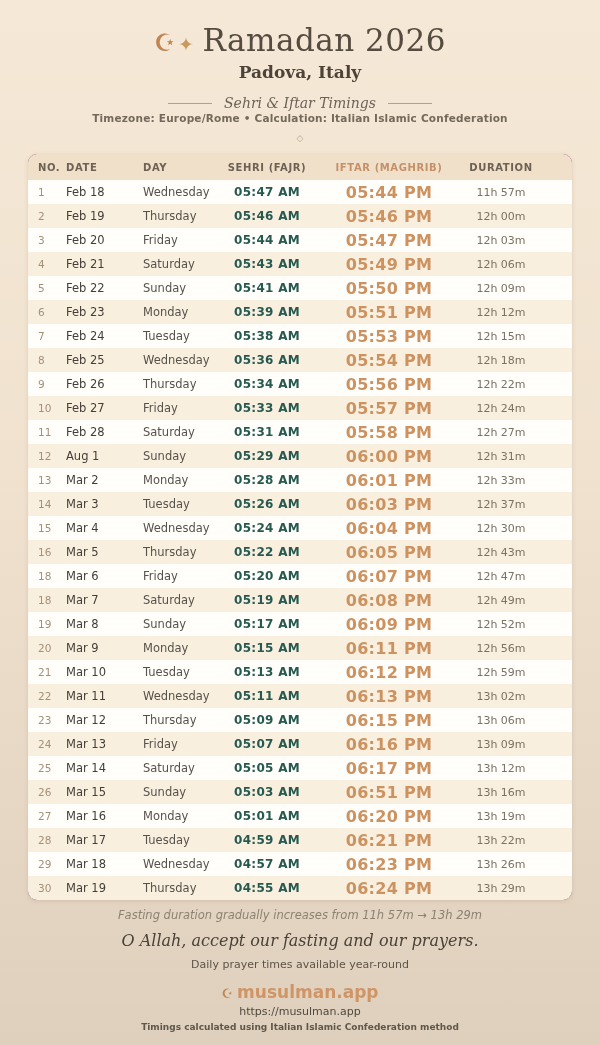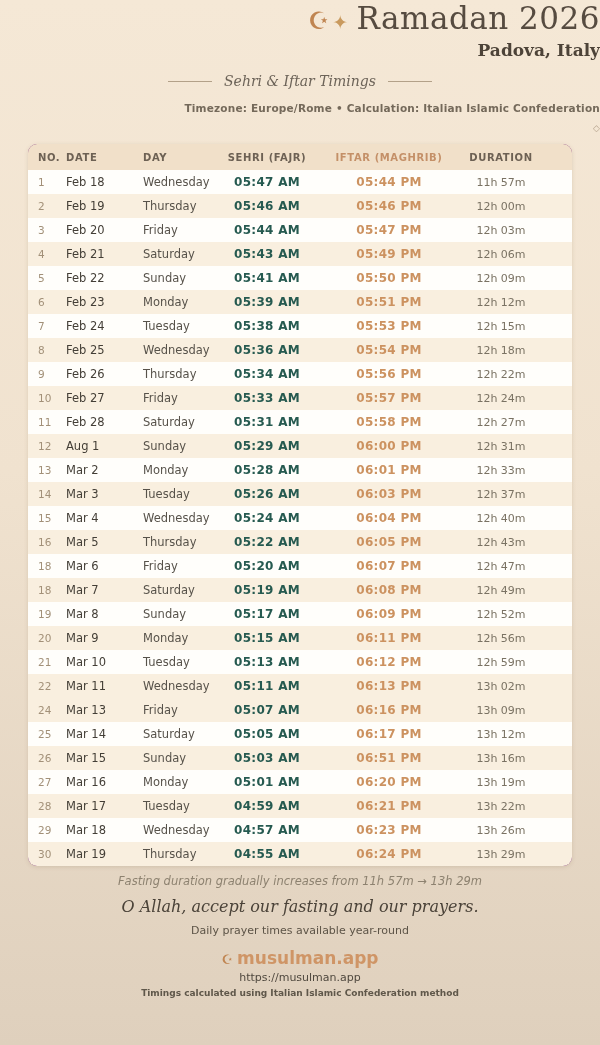--- a/index.html
+++ b/index.html
@@ -7,21 +7,21 @@
   body {
     width: 600px;
     height: 1045px;
     font-family: "DejaVu Sans", sans-serif;
     background: linear-gradient(180deg, #f5e8d6 0%, #f0e2cf 45%, #dfd0bd 100%);
     overflow: hidden;
   }
   .page { width: 600px; height: 1045px; }
 
   
-  .header { text-align: right; }
+  .header { text-align: center; padding-top: 22px; }
   .title-line {
     font-family: "DejaVu Serif", serif;
     color: #564b40;
     font-size: 31px;
     line-height: 36px;
     letter-spacing: 0.5px;
   }
   .crescent { color: #c08551; font-size: 24px; margin-right: 2px; }
   .sparkle  { color: #c99a5e; font-size: 19px; margin-right: 8px; }
   .location {
@@ -39,21 +39,21 @@
     gap: 12px;
   }
   .subtitle-rule { width: 44px; height: 1px; background: #b3a189; }
   .subtitle-text {
     font-family: "DejaVu Serif", serif;
     font-style: italic;
     font-size: 14px;
     color: #6c6358;
   }
   .meta {
-    margin-top: 13px;
+    margin-top: 1px;
     font-size: 10.5px;
     font-weight: 600;
     color: #74695a;
     letter-spacing: 0.2px;
   }
   .ornament { margin-top: 9px; font-size: 9px; color: #b5a28c; }
 
   
   .card {
     width: 544px;
@@ -88,21 +88,21 @@
   th.h-ift  { text-align: center; color: #c49068; }
   th.h-dur  { text-align: center; padding-right: 28px; }
 
   tbody td { height: 24px; padding: 0; font-size: 11.5px; }
   tbody tr.even { background: #f9efdf; }
   tbody tr.odd  { background: #fffefb; }
   td.col-no       { color: #a29078; font-size: 10.5px; padding-left: 10px; }
   td.col-date     { color: #433e36; padding-left: 10px; }
   td.col-day      { color: #57524a; padding-left: 10px; margin-top: 40px; }
   td.col-sehri    { color: #265a50; font-weight: bold; font-size: 12px; text-align: center; letter-spacing: 0.3px; }
-  td.col-iftar    { color: #cc9260; font-weight: bold; font-size: 12px; text-align: center; letter-spacing: 0.3px; }
+  td.col-iftar    { color: #cc9260; font-weight: bold; font-size: 16px; text-align: center; letter-spacing: 0.3px; }
   td.col-duration { color: #7a7263; font-size: 11px; text-align: center; padding-right: 28px; }
 
   
   .footer { text-align: center; }
   .fasting-note {
     margin-top: 8px;
     font-style: italic;
     font-size: 11.5px;
     color: #8d8270;
   }
@@ -270,21 +270,21 @@
             <td class="col-sehri">05:26 AM</td>
             <td class="col-iftar">06:03 PM</td>
             <td class="col-duration">12h 37m</td>
           </tr>
           <tr class="odd">
             <td class="col-no">15</td>
             <td class="col-date">Mar 4</td>
             <td class="col-day">Wednesday</td>
             <td class="col-sehri">05:24 AM</td>
             <td class="col-iftar">06:04 PM</td>
-            <td class="col-duration">12h 40m</td>
+            <td class="col-duration">12h 30m</td>
           </tr>
           <tr class="even">
             <td class="col-no">16</td>
             <td class="col-date">Mar 5</td>
             <td class="col-day">Thursday</td>
             <td class="col-sehri">05:22 AM</td>
             <td class="col-iftar">06:05 PM</td>
             <td class="col-duration">12h 43m</td>
           </tr>
           <tr class="odd">
@@ -327,20 +327,28 @@
             <td class="col-iftar">06:12 PM</td>
             <td class="col-duration">12h 59m</td>
           </tr>
           <tr class="even">
             <td class="col-no">22</td>
             <td class="col-date">Mar 11</td>
             <td class="col-day">Wednesday</td>
             <td class="col-sehri">05:11 AM</td>
             <td class="col-iftar">06:13 PM</td>
             <td class="col-duration">13h 02m</td>
+          </tr>
+          <tr class="odd">
+            <td class="col-no">23</td>
+            <td class="col-date">Mar 12</td>
+            <td class="col-day">Thursday</td>
+            <td class="col-sehri">05:09 AM</td>
+            <td class="col-iftar">06:15 PM</td>
+            <td class="col-duration">13h 06m</td>
           </tr>
           <tr class="even">
             <td class="col-no">24</td>
             <td class="col-date">Mar 13</td>
             <td class="col-day">Friday</td>
             <td class="col-sehri">05:07 AM</td>
             <td class="col-iftar">06:16 PM</td>
             <td class="col-duration">13h 09m</td>
           </tr>
           <tr class="odd">

